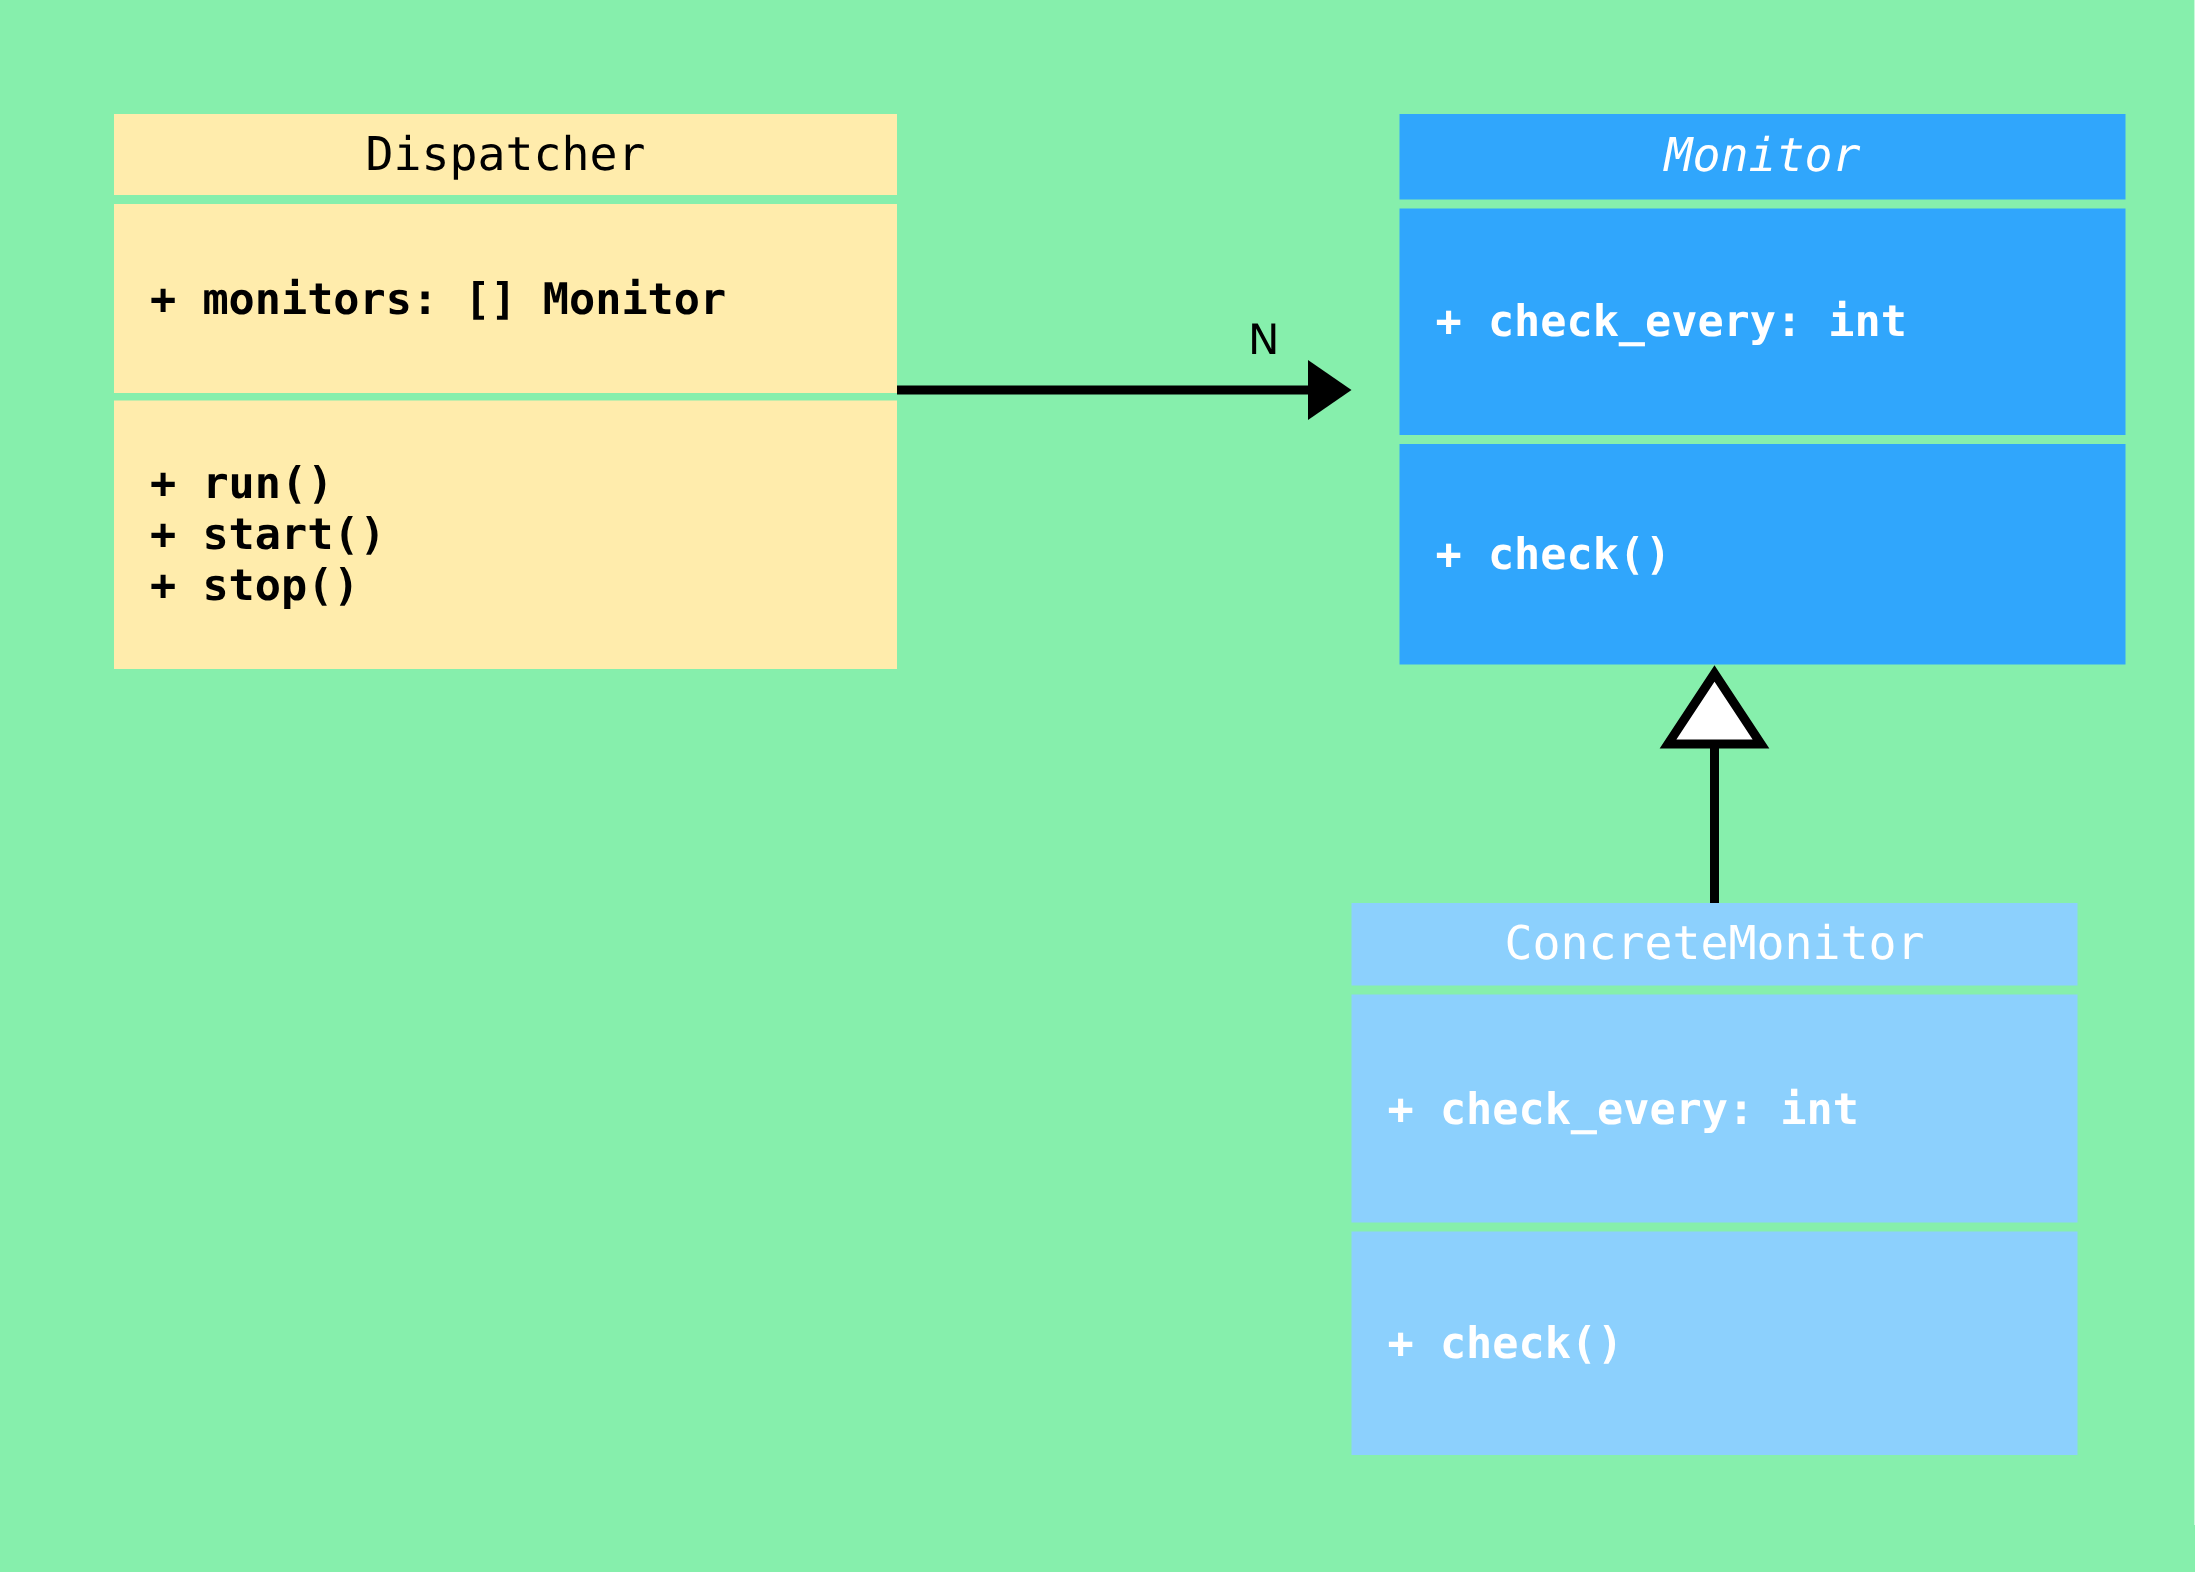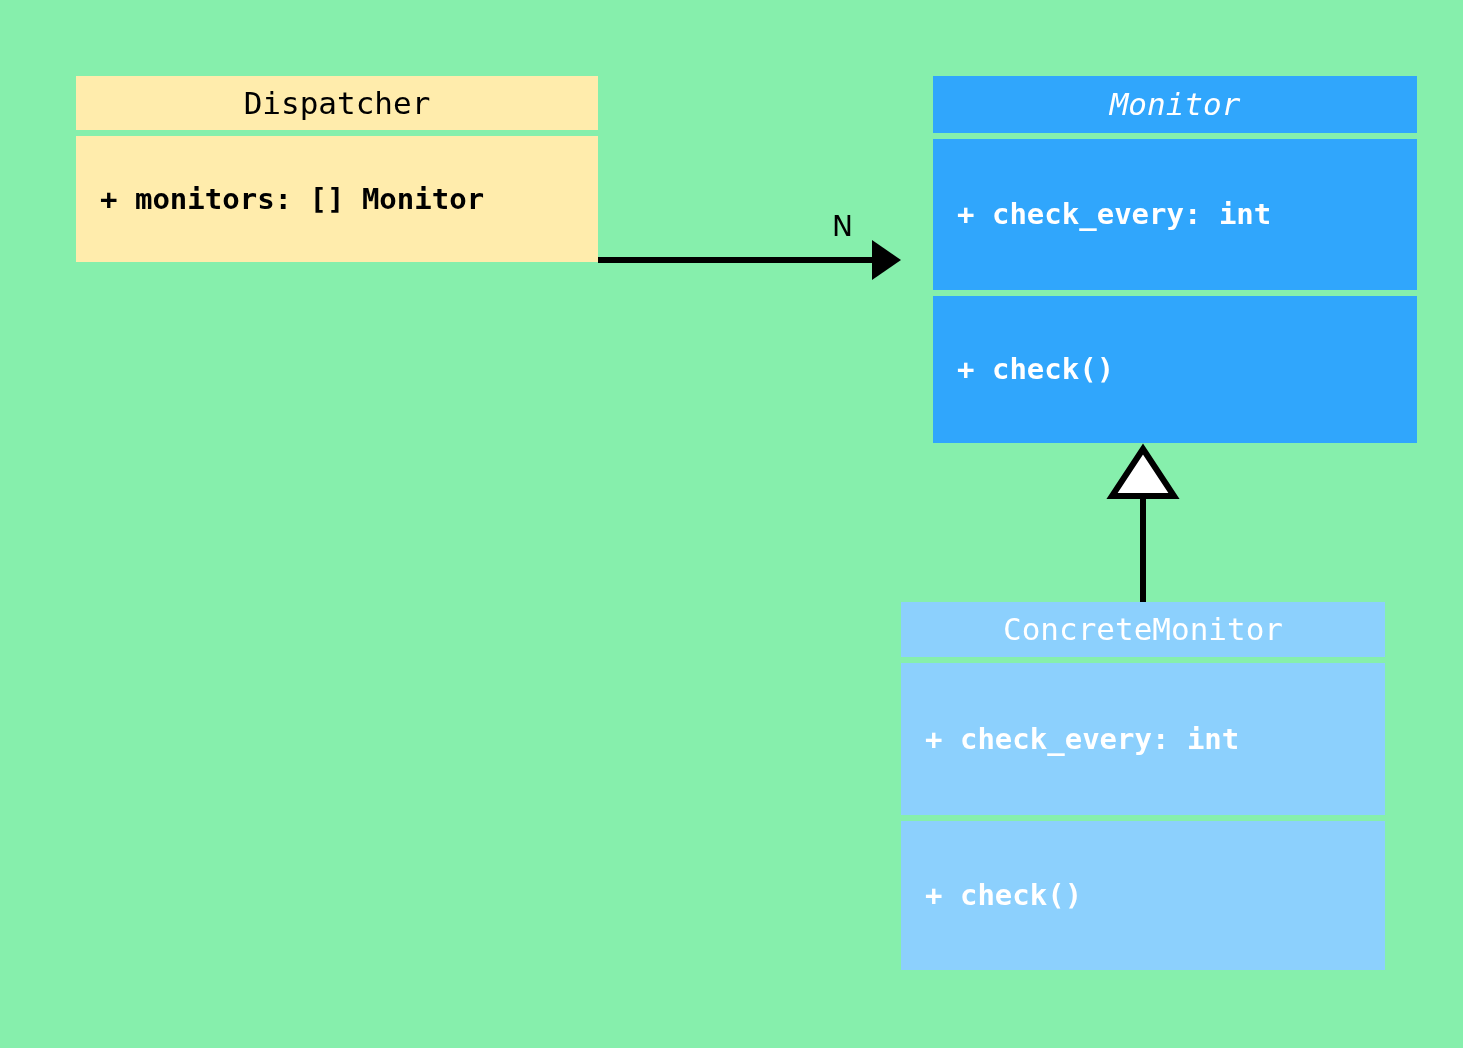--- a/index.html
+++ b/index.html
@@ -101,20 +101,25 @@
     </div>
 
     <div style="height:6px;"></div>
 
     <div class="compartment members" style="height:126px;">
       <span class="member-line">+ monitors: [] Monitor</span>
     </div>
 
     <div style="height:5px;"></div>
 
+    <div class="compartment members" style="height:179px; justify-content:flex-start; padding-top:38px;">
+      <span class="member-line">+ run()</span>
+      <span class="member-line">+ start()</span>
+      <span class="member-line">+ stop()</span>
+    </div>
   </div>
 
   <div class="uml-class skin-blue" style="left:901px; top:76px; width:484px; height:442px;margin-left:32px;">
 
     <div class="compartment title" style="height:57px;">
       <span class="class-title abstract">Monitor</span>
     </div>
 
     <div style="height:6px;"></div>
 

